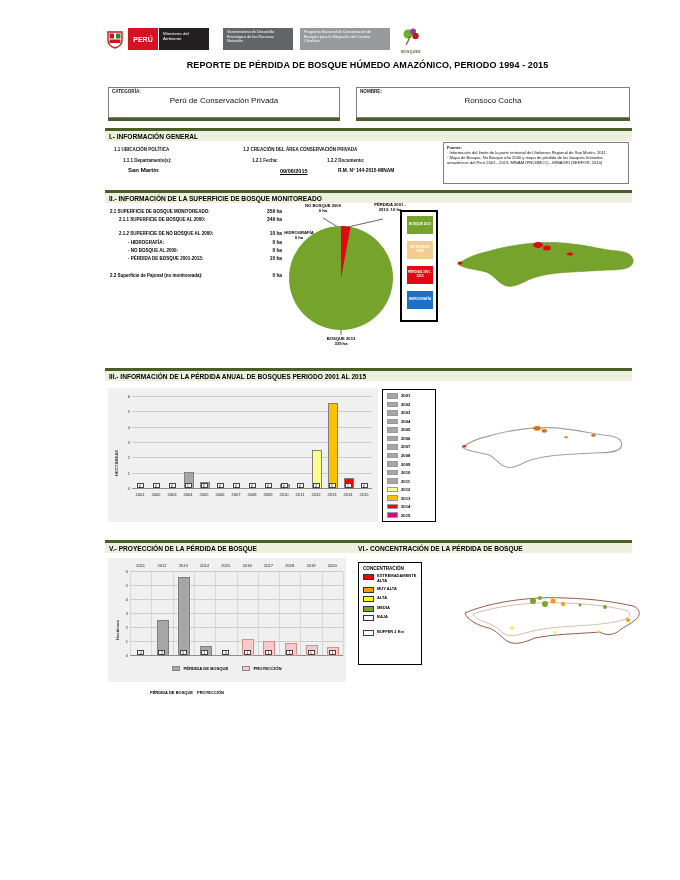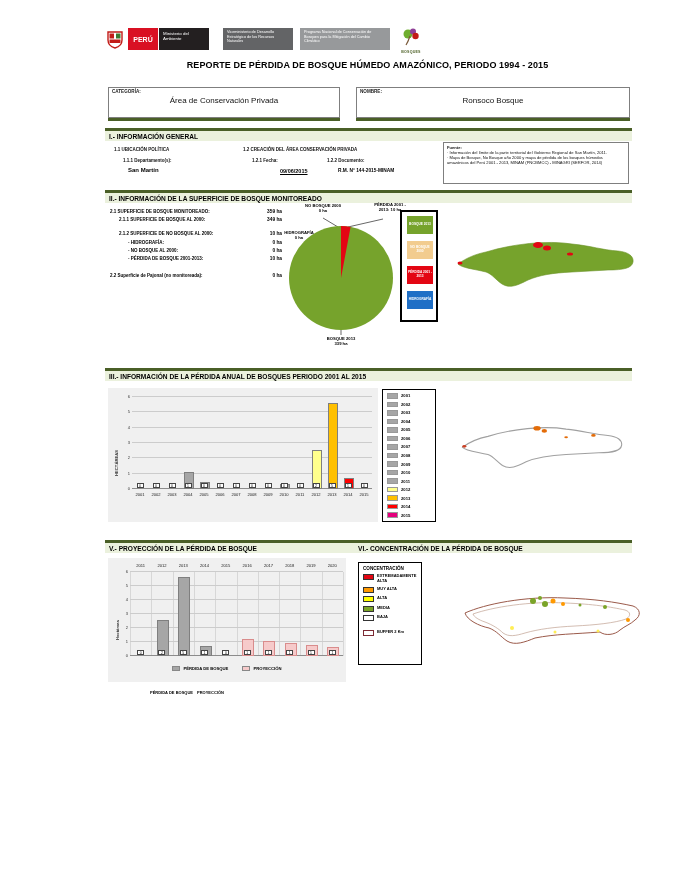--- a/index.html
+++ b/index.html
@@ -82,26 +82,26 @@
       <circle cx="18.5" cy="10" r="3.2" fill="#c21b17"></circle>
       <path d="M13,10 q-2,6 -4,9" stroke="#7a5a3a" stroke-width="1.2" fill="none"></path>
     </svg>
     <div class="bosques-word">BOSQUES</div>
   </div>
 
   <div class="abs report-title" style="left:105px;top:60px;width:525px;">REPORTE DE PÉRDIDA DE BOSQUE HÚMEDO AMAZÓNICO, PERIODO 1994 - 2015</div>
 
   <div class="abs cell" style="left:108px;top:87px;width:232px;height:31px;">
     <div class="cell-label">CATEGORÍA:</div>
-    <div class="cell-value">Área de Conservación Privada</div>
+    <div class="cell-value">Perú de Conservación Privada</div>
   </div>
   <div class="abs green-bar" style="left:108px;top:118px;width:232px;height:3px;"></div>
   <div class="abs cell" style="left:356px;top:87px;width:274px;height:31px;">
     <div class="cell-label">NOMBRE:</div>
-    <div class="cell-value">Ronsoco Bosque</div>
+    <div class="cell-value">Ronsoco Cocha</div>
   </div>
   <div class="abs green-bar" style="left:356px;top:118px;width:274px;height:3px;"></div>
 
   <div class="abs sec-head" style="left:105px;top:128px;width:527px;height:13px;">
       <span>I.- INFORMACIÓN GENERAL</span>
     </div>
   <div class="abs lbl" style="left:114px;top:147px;">1.1 UBICACIÓN POLÍTICA</div>
   <div class="abs lbl" style="left:123px;top:158px;">1.1.1 Departamento(s):</div>
   <div class="abs val" style="left:128px;top:167px;font-size:6px;">San Martín</div>
   <div class="abs lbl" style="left:243px;top:147px;">1.2 CREACIÓN DEL ÁREA CONSERVACIÓN PRIVADA</div>

